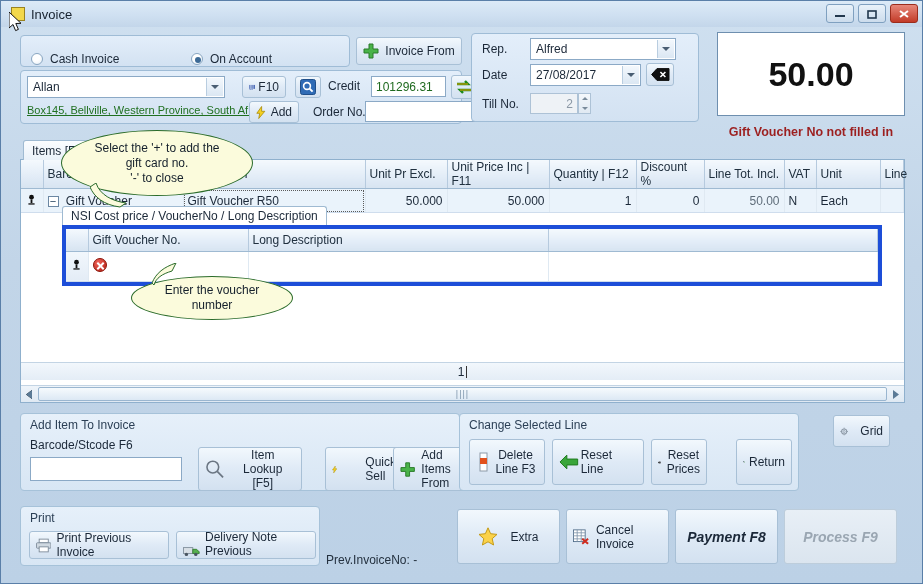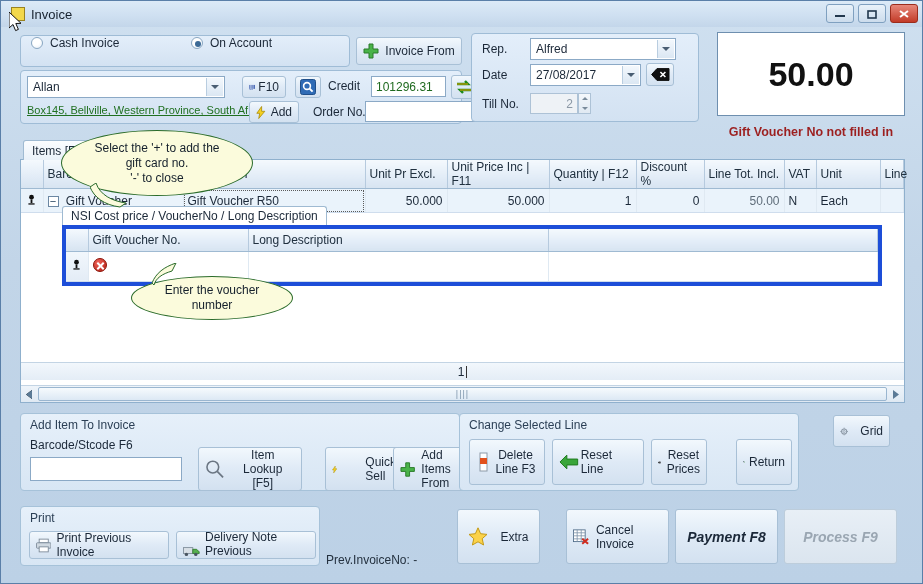--- a/index.html
+++ b/index.html
@@ -160,21 +160,21 @@
     </div>
   </div>
 
   <div class="cursor-arrow">
     <svg width="16" height="22" viewBox="0 0 16 22">
       <path d="M0 0 L0 16 L4 12.5 L6.6 18.6 L9.4 17.4 L6.8 11.5 L12 11.3 Z" fill="#fff" stroke="#111" stroke-width="1"></path>
     </svg>
   </div>
 
   <div class="panel" style="position:absolute; left:19px; top:34px; width:330px; height:32px;">
-    <div style="display:flex; align-items:flex-start; height:100%; padding:0 10px; gap:0;">
+    <div style="display:flex; align-items:flex-end; height:100%; padding:0 10px; gap:0;">
       <label style="display:flex;align-items:center;gap:7px;width:160px;">
         <span class="radio"></span>
         <span>Cash Invoice</span>
       </label>
       <label style="display:flex;align-items:center;gap:7px;">
         <span class="radio on"></span>
         <span>On Account</span>
       </label>
     </div>
   </div>
@@ -536,21 +536,21 @@
         <path d="M11.5 5 H16 L19 8 V10 H11.5 Z" fill="#57b04f" stroke="#2f7a2b"></path>
         <circle cx="4" cy="11" r="2" fill="#4a5561"></circle>
           <circle cx="15" cy="11" r="2" fill="#4a5561"></circle>
       </svg>
       <span>Delivery Note Previous</span>
     </div>
   </div>
 
   <div style="position:absolute; left:325px; top:552px; font-size:12px; color:#24313f;">Prev.InvoiceNo: -</div>
 
-  <div class="btn" style="position:absolute; left:456px; top:508px; width:83px; height:55px; gap:12px;">
+  <div class="btn" style="position:absolute; left:456px; top:508px; width:103px; height:55px; gap:12px;">
     <svg width="20" height="19" viewBox="0 0 20 19">
       <path d="M10 0.8 L12.6 6.7 L19 7.4 L14.2 11.7 L15.6 18 L10 14.8 L4.4 18 L5.8 11.7 L1 7.4 L7.4 6.7 Z" fill="#fbd24a" stroke="#c49a16"></path>
     </svg>
     <span>Extra</span>
   </div>
 
   <div class="btn" style="position:absolute; left:565px; top:508px; width:103px; height:55px; gap:7px;">
     <svg width="19" height="18" viewBox="0 0 19 18">
       <rect x="0.5" y="0.5" width="14" height="14" fill="#fff" stroke="#4a6785"></rect>
       <g stroke="#7f94aa">

